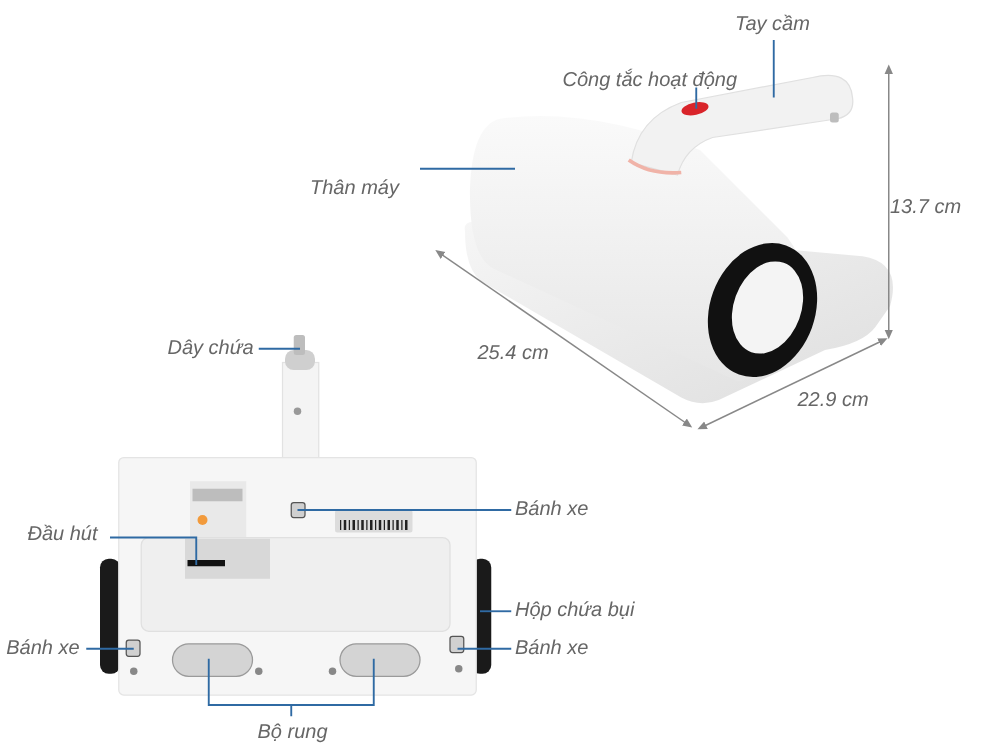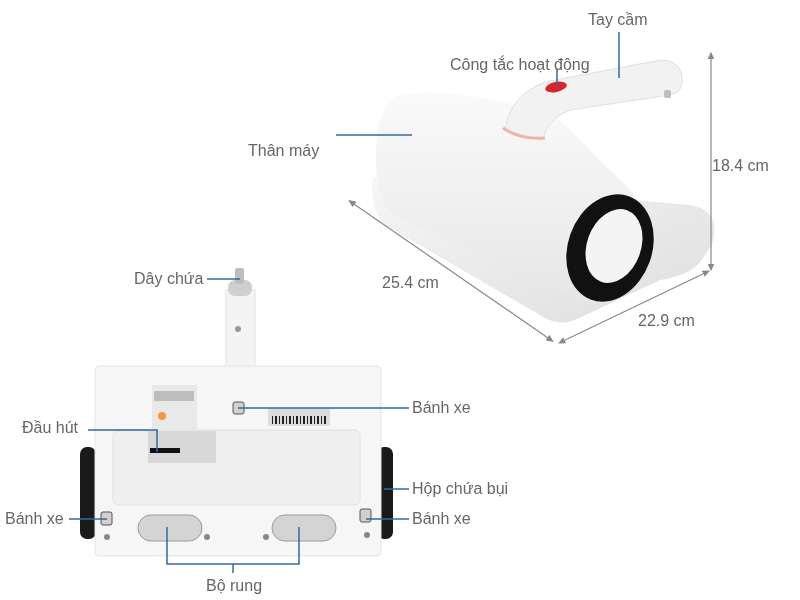--- a/index.html
+++ b/index.html
@@ -1,18 +1,18 @@
 <!DOCTYPE html>
 <html><head>
 <meta charset="utf-8">
 <style>
   html, body { margin:0; padding:0; background:#ffffff; }
   body { width:800px; height:600px; position:relative; overflow:hidden;
          font-family: "Liberation Sans", "DejaVu Sans", sans-serif; }
-  .stage { position:absolute; left:0; top:0; width:785px; height:600px; }
+  .stage { position:absolute; left:0; top:0; width:785px; height:600px;font-style:italic; }
   .label { position:absolute; font-size:16px; color:#666666; white-space:nowrap; line-height:18px; }
   svg.overlay { position:absolute; left:0; top:0; width:800px; height:600px; }
 </style>
 </head>
 <body>
 
 <div class="stage">
 
   <svg class="overlay" viewBox="0 0 800 600">
     <defs>
@@ -117,21 +117,21 @@
       <line x1="366" y1="519" x2="409" y2="519"></line>
       <path d="M167,527 L167,564 L299,564 L299,527"></path>
       <line x1="233" y1="564" x2="233" y2="573"></line>
     </g>
   </svg>
 
   <span class="label" style="left:588px;top:11px;">Tay cầm</span>
   <span class="label" style="left:450px;top:43px;margin-top:13px;">Công tắc hoạt động</span>
   <span class="label" style="left:248px;top:126px;margin-top:16px;">Thân máy</span>
 
-  <span class="label" style="left:712px;top:157px;">18.4 cm</span>
+  <span class="label" style="left:712px;top:157px;">13.7 cm</span>
   <span class="label" style="left:382px;top:274px;">25.4 cm</span>
   <span class="label" style="left:638px;top:312px;">22.9 cm</span>
 
   <span class="label" style="left:134px;top:270px;">Dây chứa</span>
   <span class="label" style="left:22px;top:419px;">Đầu hút</span>
   <span class="label" style="left:412px;top:399px;">Bánh xe</span>
   <span class="label" style="left:412px;top:480px;">Hộp chứa bụi</span>
   <span class="label" style="left:5px;top:510px;">Bánh xe</span>
   <span class="label" style="left:412px;top:510px;">Bánh xe</span>
   <span class="label" style="left:206px;top:577px;">Bộ rung</span>

